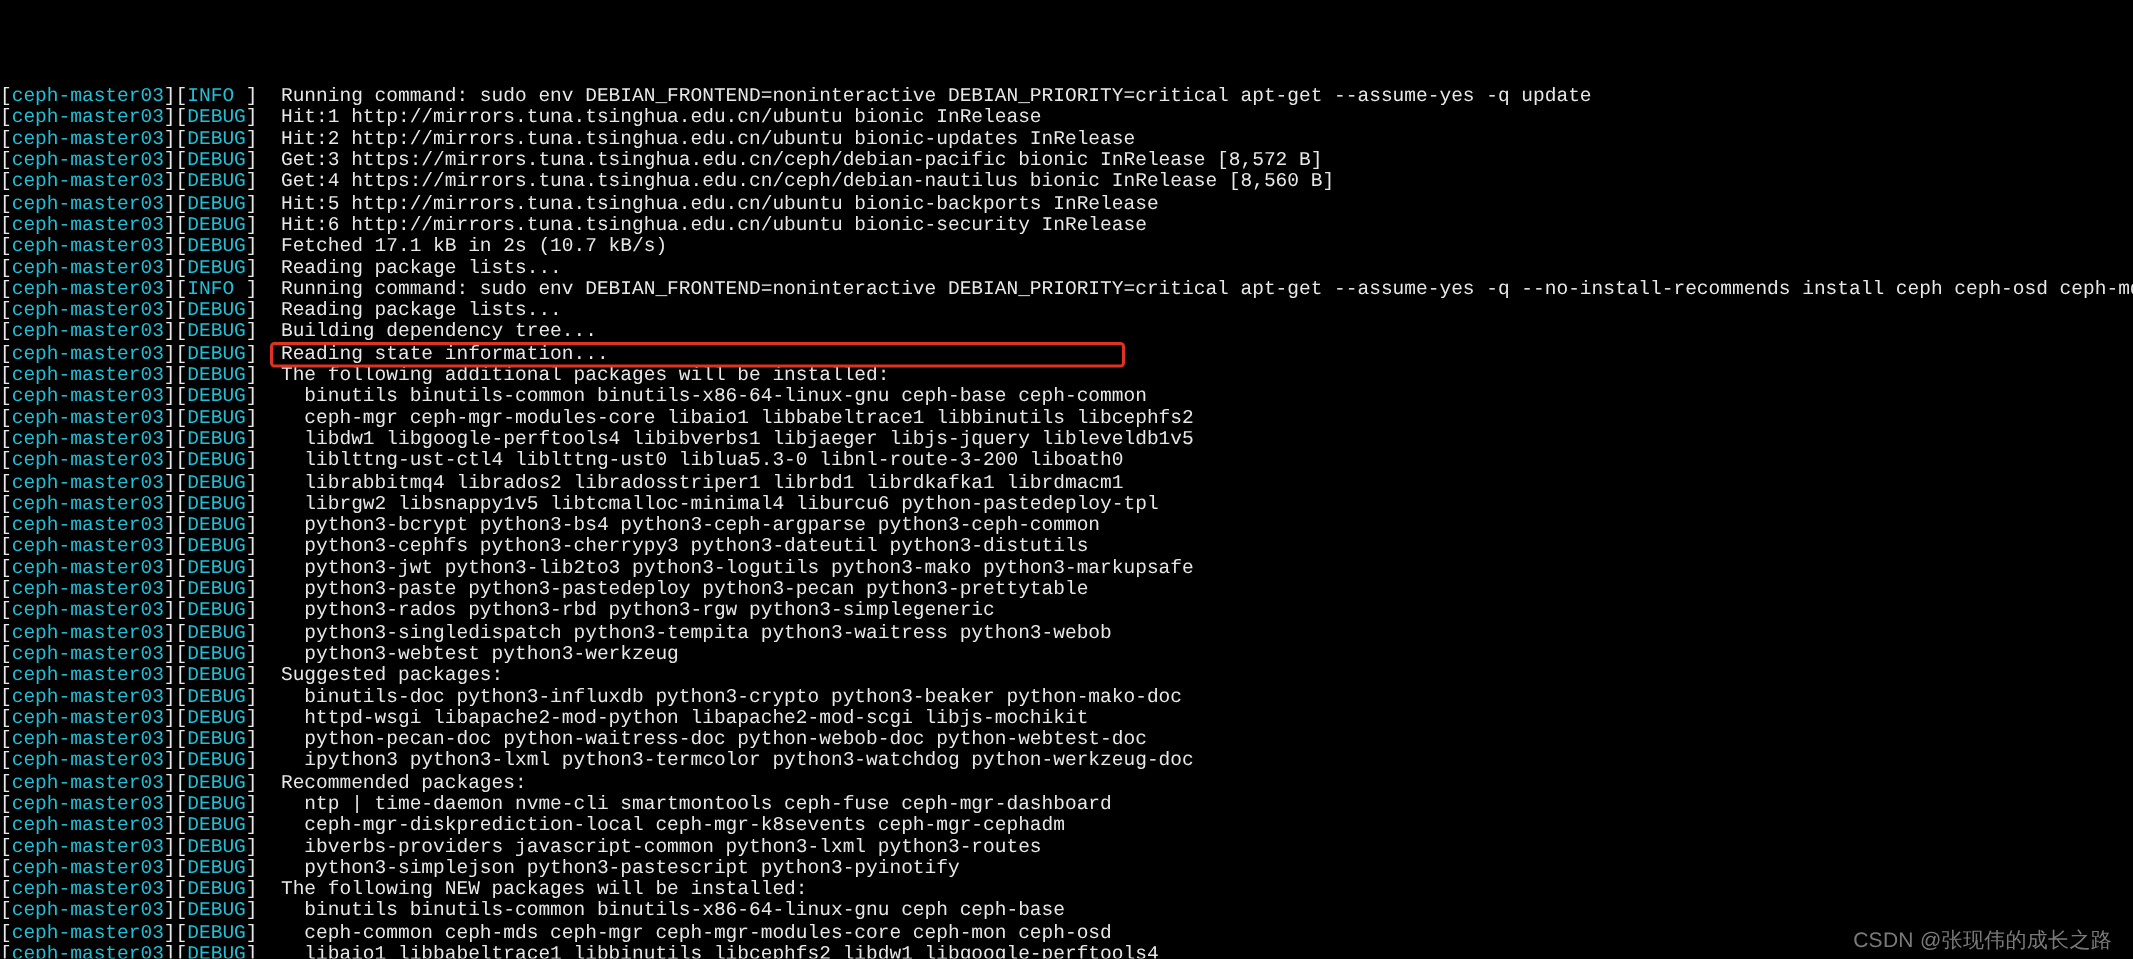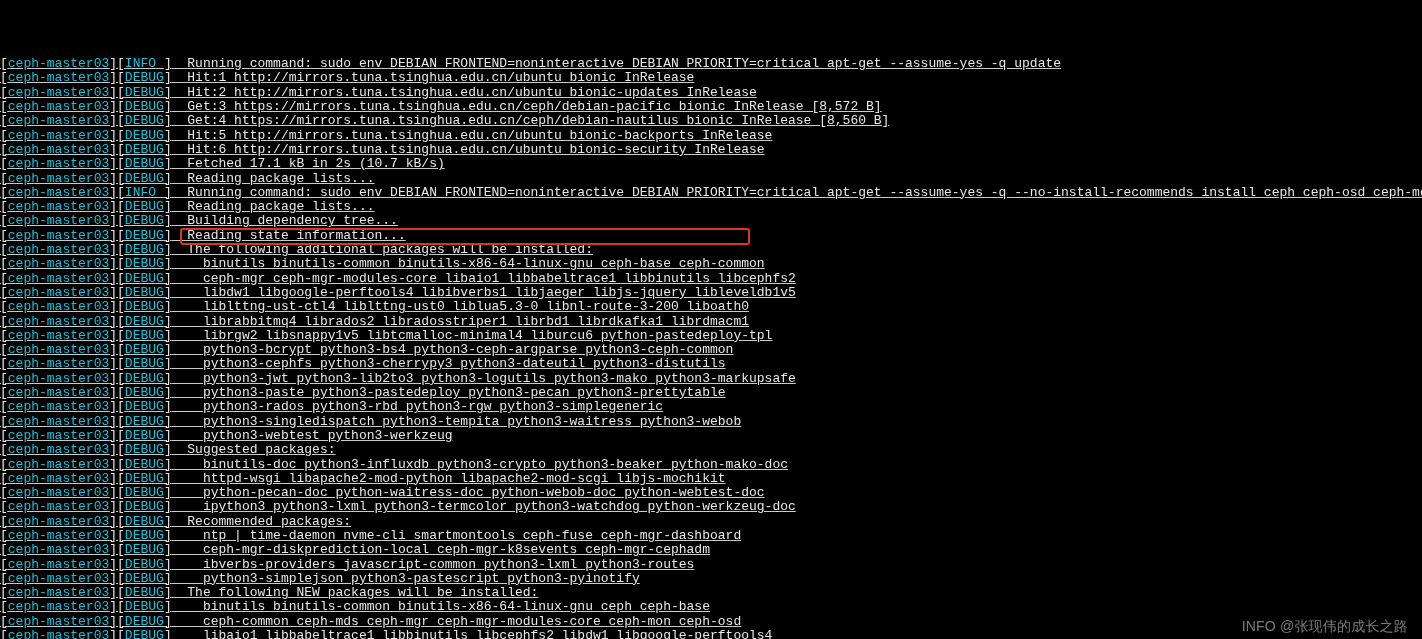--- a/index.html
+++ b/index.html
@@ -10,21 +10,21 @@
     font-size: 13px;
     line-height: 14.3px;
     letter-spacing: 0;
     white-space: pre;
     overflow: hidden;
     width: 1422px;
     height: 639px;
     position: relative;
   }
   .terminal { padding-top: 0; }
-  .line { display: block; text-decoration: underline; }
+  .line { display: block; }
   .white { color: #e8e8e8; }
   .cyan  { color: #1fc0d8; }
   .hl {
     position: absolute;
     border: 2px solid #dd3322;
     border-radius: 3px;
     pointer-events: none;
   }
   .watermark {
     position: absolute;
@@ -38,16 +38,16 @@
 </style>
 </head>
 <body>
 
 
 
 <div class="terminal" id="terminal"><div class="line"><span class="white">[</span><span class="cyan">ceph-master03</span><span class="white">]</span><span class="white">[</span><span class="cyan">INFO </span><span class="white">]</span><span class="white">  Running command: sudo env DEBIAN_FRONTEND=noninteractive DEBIAN_PRIORITY=critical apt-get --assume-yes -q update</span></div><div class="line"><span class="white">[</span><span class="cyan">ceph-master03</span><span class="white">]</span><span class="white">[</span><span class="cyan">DEBUG</span><span class="white">]</span><span class="white">  Hit:1 http://mirrors.tuna.tsinghua.edu.cn/ubuntu bionic InRelease</span></div><div class="line"><span class="white">[</span><span class="cyan">ceph-master03</span><span class="white">]</span><span class="white">[</span><span class="cyan">DEBUG</span><span class="white">]</span><span class="white">  Hit:2 http://mirrors.tuna.tsinghua.edu.cn/ubuntu bionic-updates InRelease</span></div><div class="line"><span class="white">[</span><span class="cyan">ceph-master03</span><span class="white">]</span><span class="white">[</span><span class="cyan">DEBUG</span><span class="white">]</span><span class="white">  Get:3 https://mirrors.tuna.tsinghua.edu.cn/ceph/debian-pacific bionic InRelease [8,572 B]</span></div><div class="line"><span class="white">[</span><span class="cyan">ceph-master03</span><span class="white">]</span><span class="white">[</span><span class="cyan">DEBUG</span><span class="white">]</span><span class="white">  Get:4 https://mirrors.tuna.tsinghua.edu.cn/ceph/debian-nautilus bionic InRelease [8,560 B]</span></div><div class="line"><span class="white">[</span><span class="cyan">ceph-master03</span><span class="white">]</span><span class="white">[</span><span class="cyan">DEBUG</span><span class="white">]</span><span class="white">  Hit:5 http://mirrors.tuna.tsinghua.edu.cn/ubuntu bionic-backports InRelease</span></div><div class="line"><span class="white">[</span><span class="cyan">ceph-master03</span><span class="white">]</span><span class="white">[</span><span class="cyan">DEBUG</span><span class="white">]</span><span class="white">  Hit:6 http://mirrors.tuna.tsinghua.edu.cn/ubuntu bionic-security InRelease</span></div><div class="line"><span class="white">[</span><span class="cyan">ceph-master03</span><span class="white">]</span><span class="white">[</span><span class="cyan">DEBUG</span><span class="white">]</span><span class="white">  Fetched 17.1 kB in 2s (10.7 kB/s)</span></div><div class="line"><span class="white">[</span><span class="cyan">ceph-master03</span><span class="white">]</span><span class="white">[</span><span class="cyan">DEBUG</span><span class="white">]</span><span class="white">  Reading package lists...</span></div><div class="line"><span class="white">[</span><span class="cyan">ceph-master03</span><span class="white">]</span><span class="white">[</span><span class="cyan">INFO </span><span class="white">]</span><span class="white">  Running command: sudo env DEBIAN_FRONTEND=noninteractive DEBIAN_PRIORITY=critical apt-get --assume-yes -q --no-install-recommends install ceph ceph-osd ceph-mds ceph-mon radosgw</span></div><div class="line"><span class="white">[</span><span class="cyan">ceph-master03</span><span class="white">]</span><span class="white">[</span><span class="cyan">DEBUG</span><span class="white">]</span><span class="white">  Reading package lists...</span></div><div class="line"><span class="white">[</span><span class="cyan">ceph-master03</span><span class="white">]</span><span class="white">[</span><span class="cyan">DEBUG</span><span class="white">]</span><span class="white">  Building dependency tree...</span></div><div class="line"><span class="white">[</span><span class="cyan">ceph-master03</span><span class="white">]</span><span class="white">[</span><span class="cyan">DEBUG</span><span class="white">]</span><span class="white">  Reading state information...</span></div><div class="line"><span class="white">[</span><span class="cyan">ceph-master03</span><span class="white">]</span><span class="white">[</span><span class="cyan">DEBUG</span><span class="white">]</span><span class="white">  The following additional packages will be installed:</span></div><div class="line"><span class="white">[</span><span class="cyan">ceph-master03</span><span class="white">]</span><span class="white">[</span><span class="cyan">DEBUG</span><span class="white">]</span><span class="white">    binutils binutils-common binutils-x86-64-linux-gnu ceph-base ceph-common</span></div><div class="line"><span class="white">[</span><span class="cyan">ceph-master03</span><span class="white">]</span><span class="white">[</span><span class="cyan">DEBUG</span><span class="white">]</span><span class="white">    ceph-mgr ceph-mgr-modules-core libaio1 libbabeltrace1 libbinutils libcephfs2</span></div><div class="line"><span class="white">[</span><span class="cyan">ceph-master03</span><span class="white">]</span><span class="white">[</span><span class="cyan">DEBUG</span><span class="white">]</span><span class="white">    libdw1 libgoogle-perftools4 libibverbs1 libjaeger libjs-jquery libleveldb1v5</span></div><div class="line"><span class="white">[</span><span class="cyan">ceph-master03</span><span class="white">]</span><span class="white">[</span><span class="cyan">DEBUG</span><span class="white">]</span><span class="white">    liblttng-ust-ctl4 liblttng-ust0 liblua5.3-0 libnl-route-3-200 liboath0</span></div><div class="line"><span class="white">[</span><span class="cyan">ceph-master03</span><span class="white">]</span><span class="white">[</span><span class="cyan">DEBUG</span><span class="white">]</span><span class="white">    librabbitmq4 librados2 libradosstriper1 librbd1 librdkafka1 librdmacm1</span></div><div class="line"><span class="white">[</span><span class="cyan">ceph-master03</span><span class="white">]</span><span class="white">[</span><span class="cyan">DEBUG</span><span class="white">]</span><span class="white">    librgw2 libsnappy1v5 libtcmalloc-minimal4 liburcu6 python-pastedeploy-tpl</span></div><div class="line"><span class="white">[</span><span class="cyan">ceph-master03</span><span class="white">]</span><span class="white">[</span><span class="cyan">DEBUG</span><span class="white">]</span><span class="white">    python3-bcrypt python3-bs4 python3-ceph-argparse python3-ceph-common</span></div><div class="line"><span class="white">[</span><span class="cyan">ceph-master03</span><span class="white">]</span><span class="white">[</span><span class="cyan">DEBUG</span><span class="white">]</span><span class="white">    python3-cephfs python3-cherrypy3 python3-dateutil python3-distutils</span></div><div class="line"><span class="white">[</span><span class="cyan">ceph-master03</span><span class="white">]</span><span class="white">[</span><span class="cyan">DEBUG</span><span class="white">]</span><span class="white">    python3-jwt python3-lib2to3 python3-logutils python3-mako python3-markupsafe</span></div><div class="line"><span class="white">[</span><span class="cyan">ceph-master03</span><span class="white">]</span><span class="white">[</span><span class="cyan">DEBUG</span><span class="white">]</span><span class="white">    python3-paste python3-pastedeploy python3-pecan python3-prettytable</span></div><div class="line"><span class="white">[</span><span class="cyan">ceph-master03</span><span class="white">]</span><span class="white">[</span><span class="cyan">DEBUG</span><span class="white">]</span><span class="white">    python3-rados python3-rbd python3-rgw python3-simplegeneric</span></div><div class="line"><span class="white">[</span><span class="cyan">ceph-master03</span><span class="white">]</span><span class="white">[</span><span class="cyan">DEBUG</span><span class="white">]</span><span class="white">    python3-singledispatch python3-tempita python3-waitress python3-webob</span></div><div class="line"><span class="white">[</span><span class="cyan">ceph-master03</span><span class="white">]</span><span class="white">[</span><span class="cyan">DEBUG</span><span class="white">]</span><span class="white">    python3-webtest python3-werkzeug</span></div><div class="line"><span class="white">[</span><span class="cyan">ceph-master03</span><span class="white">]</span><span class="white">[</span><span class="cyan">DEBUG</span><span class="white">]</span><span class="white">  Suggested packages:</span></div><div class="line"><span class="white">[</span><span class="cyan">ceph-master03</span><span class="white">]</span><span class="white">[</span><span class="cyan">DEBUG</span><span class="white">]</span><span class="white">    binutils-doc python3-influxdb python3-crypto python3-beaker python-mako-doc</span></div><div class="line"><span class="white">[</span><span class="cyan">ceph-master03</span><span class="white">]</span><span class="white">[</span><span class="cyan">DEBUG</span><span class="white">]</span><span class="white">    httpd-wsgi libapache2-mod-python libapache2-mod-scgi libjs-mochikit</span></div><div class="line"><span class="white">[</span><span class="cyan">ceph-master03</span><span class="white">]</span><span class="white">[</span><span class="cyan">DEBUG</span><span class="white">]</span><span class="white">    python-pecan-doc python-waitress-doc python-webob-doc python-webtest-doc</span></div><div class="line"><span class="white">[</span><span class="cyan">ceph-master03</span><span class="white">]</span><span class="white">[</span><span class="cyan">DEBUG</span><span class="white">]</span><span class="white">    ipython3 python3-lxml python3-termcolor python3-watchdog python-werkzeug-doc</span></div><div class="line"><span class="white">[</span><span class="cyan">ceph-master03</span><span class="white">]</span><span class="white">[</span><span class="cyan">DEBUG</span><span class="white">]</span><span class="white">  Recommended packages:</span></div><div class="line"><span class="white">[</span><span class="cyan">ceph-master03</span><span class="white">]</span><span class="white">[</span><span class="cyan">DEBUG</span><span class="white">]</span><span class="white">    ntp | time-daemon nvme-cli smartmontools ceph-fuse ceph-mgr-dashboard</span></div><div class="line"><span class="white">[</span><span class="cyan">ceph-master03</span><span class="white">]</span><span class="white">[</span><span class="cyan">DEBUG</span><span class="white">]</span><span class="white">    ceph-mgr-diskprediction-local ceph-mgr-k8sevents ceph-mgr-cephadm</span></div><div class="line"><span class="white">[</span><span class="cyan">ceph-master03</span><span class="white">]</span><span class="white">[</span><span class="cyan">DEBUG</span><span class="white">]</span><span class="white">    ibverbs-providers javascript-common python3-lxml python3-routes</span></div><div class="line"><span class="white">[</span><span class="cyan">ceph-master03</span><span class="white">]</span><span class="white">[</span><span class="cyan">DEBUG</span><span class="white">]</span><span class="white">    python3-simplejson python3-pastescript python3-pyinotify</span></div><div class="line"><span class="white">[</span><span class="cyan">ceph-master03</span><span class="white">]</span><span class="white">[</span><span class="cyan">DEBUG</span><span class="white">]</span><span class="white">  The following NEW packages will be installed:</span></div><div class="line"><span class="white">[</span><span class="cyan">ceph-master03</span><span class="white">]</span><span class="white">[</span><span class="cyan">DEBUG</span><span class="white">]</span><span class="white">    binutils binutils-common binutils-x86-64-linux-gnu ceph ceph-base</span></div><div class="line"><span class="white">[</span><span class="cyan">ceph-master03</span><span class="white">]</span><span class="white">[</span><span class="cyan">DEBUG</span><span class="white">]</span><span class="white">    ceph-common ceph-mds ceph-mgr ceph-mgr-modules-core ceph-mon ceph-osd</span></div><div class="line"><span class="white">[</span><span class="cyan">ceph-master03</span><span class="white">]</span><span class="white">[</span><span class="cyan">DEBUG</span><span class="white">]</span><span class="white">    libaio1 libbabeltrace1 libbinutils libcephfs2 libdw1 libgoogle-perftools4</span></div></div>
 
 <div class="hl" id="hl" style="left: 180px; top: 228px; width: 570px; height: 17px;"></div>
 
-<div class="watermark">INFO @张现伟的成长之路</div>
+<div class="watermark">CSDN @张现伟的成长之路</div>
 
 
 
 
 </body></html>

